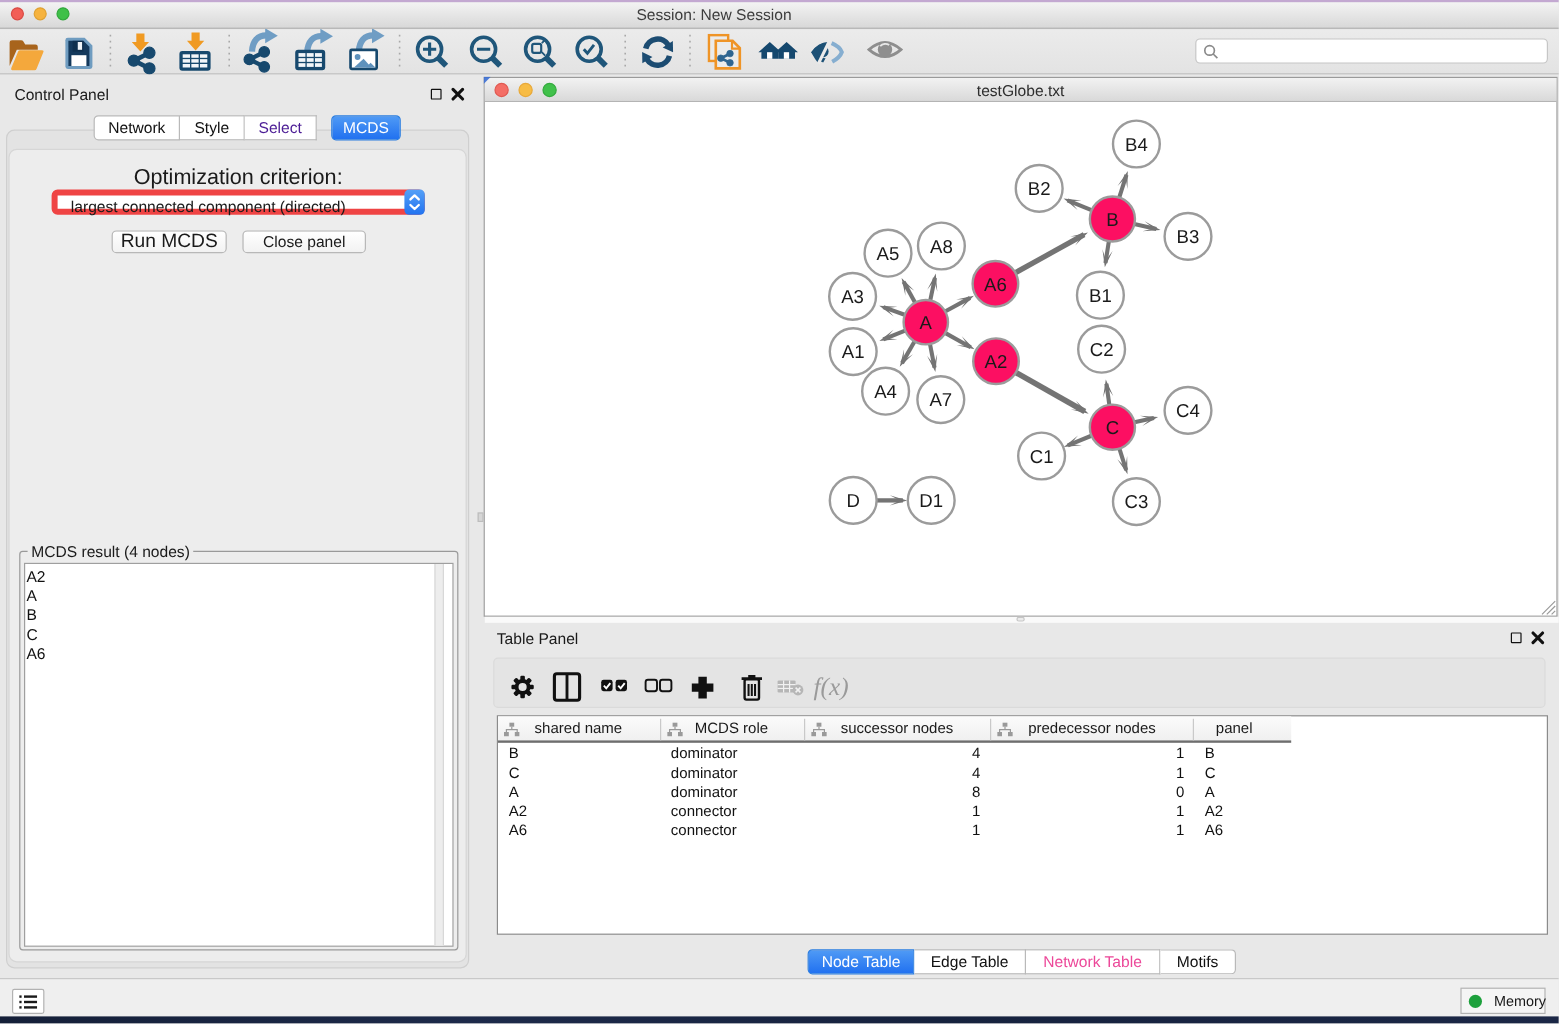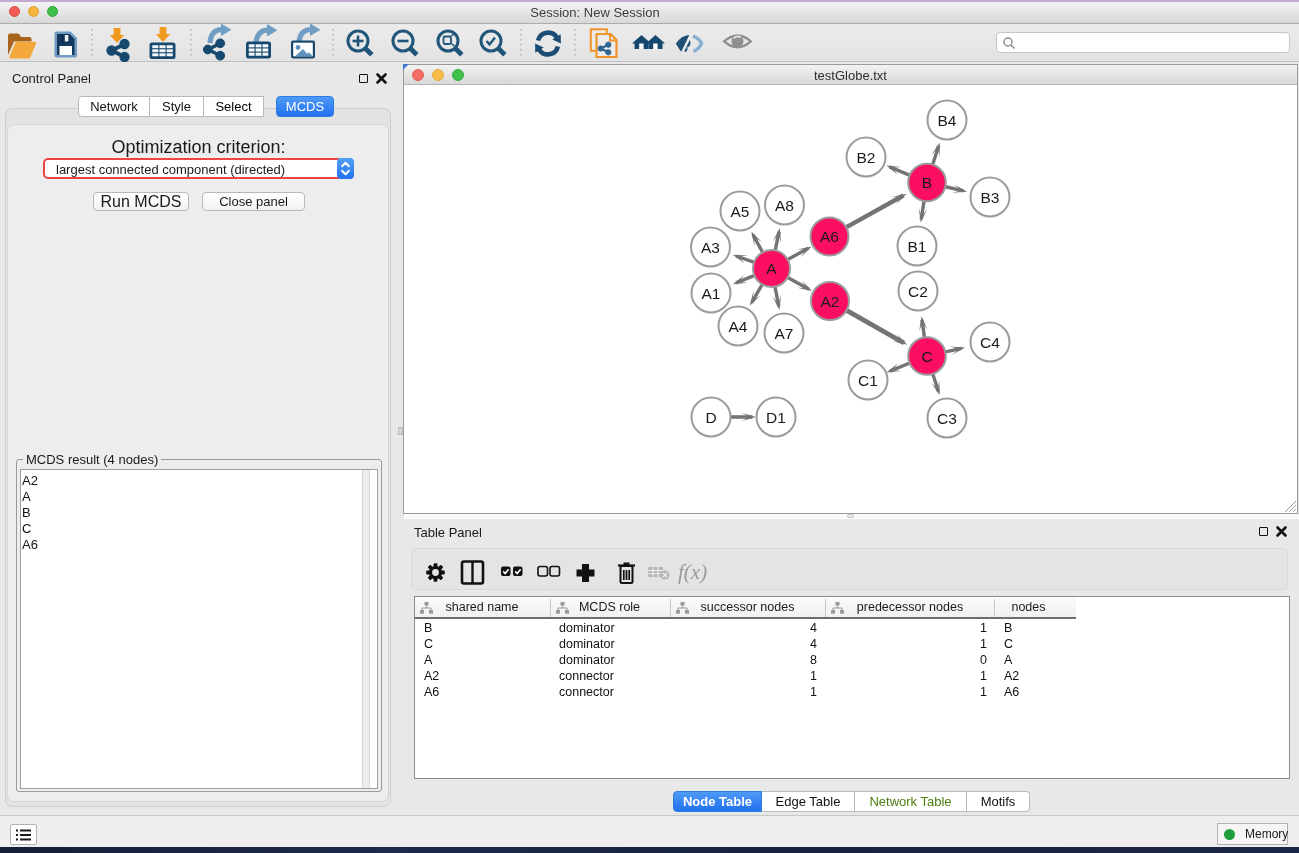--- a/index.html
+++ b/index.html
@@ -164,25 +164,25 @@
 <div class="abs" style="left:359px;top:74px;width:9px;height:9px;border:1.5px solid #111;border-radius:1px;"></div>
 <svg class="abs" style="left:375px;top:72px;" width="13" height="13" viewBox="0 0 13 13">
     <path d="M2.5 2.5 L10.5 10.5 M10.5 2.5 L2.5 10.5" stroke="#111" stroke-width="2.6" stroke-linecap="round"></path>
   </svg>
 
 <div class="abs" style="left:5px;top:108px;width:386px;height:699px;background:#e3e3e3;border:1px solid #cfcfcf;border-radius:7px;"></div>
 <div class="abs" style="left:7px;top:124px;width:382px;height:678px;background:#ededed;border:1px solid #d6d6d6;border-radius:7px;"></div>
 
 <div class="abs" style="left:78px;top:96px;width:72px;height:21px;background:#fff;border:1px solid #b9b9b9;border-radius:4px 0 0 4px;font-size:13px;color:#111;text-align:center;line-height:20px;">Network</div>
 <div class="abs" style="left:150px;top:96px;width:54px;height:21px;background:#fff;border:1px solid #b9b9b9;border-left:none;font-size:13px;color:#111;text-align:center;line-height:20px;">Style</div>
-<div class="abs" style="left:204px;top:96px;width:60px;height:21px;background:#fff;border:1px solid #b9b9b9;border-left:none;font-size:13px;color:#000000;text-align:center;line-height:20px;">Select</div>
+<div class="abs" style="left:204px;top:96px;width:60px;height:21px;background:#fff;border:1px solid #b9b9b9;border-left:none;font-size:13px;color:#4c1d95;text-align:center;line-height:20px;">Select</div>
 <div class="abs" style="left:276px;top:96px;width:58px;height:21px;background:linear-gradient(#4f9af5,#2171f0);border:1px solid #2a7de0;border-radius:4px;font-size:13px;color:#fff;text-align:center;line-height:20px;">MCDS</div>
 
 <div class="abs" style="left:0;top:137px;width:397px;text-align:center;font-size:18px;color:#1a1a1a;">Optimization criterion:</div>
-<div class="abs" style="left:43px;top:158px;width:311px;height:21px;background:#fff;border:2px solid #ef4444;border-radius:5px;font-size:13px;color:#1a1a1a;line-height:20px;padding-left:11px;">largest connected component (directed)</div>
+<div class="abs" style="left:43px;top:158px;width:311px;height:21px;background:#fff;border:5px solid #ef4444;border-radius:5px;font-size:13px;color:#1a1a1a;line-height:20px;padding-left:11px;">largest connected component (directed)</div>
 <div class="abs" style="left:337px;top:158px;width:17px;height:21px;background:linear-gradient(#54a0f7,#2273f0);border-radius:4px;"></div>
 <svg class="abs" style="left:340px;top:161px;" width="11" height="15" viewBox="0 0 11 15">
     <path d="M2 5.2 L5.5 1.8 L9 5.2" fill="none" stroke="#fff" stroke-width="1.9" stroke-linecap="round" stroke-linejoin="round"></path>
     <path d="M2 9.8 L5.5 13.2 L9 9.8" fill="none" stroke="#fff" stroke-width="1.9" stroke-linecap="round" stroke-linejoin="round"></path>
   </svg>
 <div class="abs" style="left:93px;top:192px;width:96px;height:19px;background:linear-gradient(#ffffff,#f2f2f2);border:1px solid #b8b8b8;border-radius:4px;font-size:16px;color:#1a1a1a;text-align:center;line-height:18px;">Run MCDS</div>
 <div class="abs" style="left:202px;top:192px;width:103px;height:19px;background:linear-gradient(#ffffff,#f2f2f2);border:1px solid #b8b8b8;border-radius:4px;font-size:13px;color:#1a1a1a;text-align:center;line-height:18px;">Close panel</div>
 
 <div class="abs" style="left:16px;top:459px;width:366px;height:333px;border:1px solid #9a9a9a;border-radius:3px;"></div>
 <div class="abs" style="left:23px;top:452px;background:#ededed;padding:0 3px;font-size:13px;color:#1a1a1a;">MCDS result (4 nodes)</div>
@@ -373,21 +373,21 @@
 <svg class="abs" style="left:831px;top:602px;" width="13" height="12" viewBox="0 0 13 12">
     <g fill="#9a9a9a">
       <rect x="4.5" y="0" width="4" height="3.6"></rect>
       <rect x="0" y="8" width="4" height="3.6"></rect>
       <rect x="9" y="8" width="4" height="3.6"></rect>
     </g>
     <path d="M6.5 3.6 L6.5 6 M2 8 L2 6 L11 6 L11 8" stroke="#9a9a9a" fill="none" stroke-width="1"></path>
   </svg>
 <div class="abs" style="left:825px;top:600px;width:170px;text-align:center;font-size:12.5px;color:#1a1a1a;">predecessor nodes</div>
 <div class="abs" style="left:994px;top:599px;width:1px;height:18px;background:#c9c9c9;"></div>
-<div class="abs" style="left:986px;top:600px;width:85px;text-align:center;font-size:12.5px;color:#1a1a1a;">nodes</div>
+<div class="abs" style="left:986px;top:600px;width:85px;text-align:center;font-size:12.5px;color:#1a1a1a;">panel</div>
 <div class="abs" style="left:424px;top:621px;font-size:12.5px;color:#111;">B</div>
 <div class="abs" style="left:559px;top:621px;font-size:12.5px;color:#111;">dominator</div>
 <div class="abs" style="left:700px;top:621px;width:117px;text-align:right;font-size:12.5px;color:#111;">4</div>
 <div class="abs" style="left:860px;top:621px;width:127px;text-align:right;font-size:12.5px;color:#111;">1</div>
 <div class="abs" style="left:1004px;top:621px;font-size:12.5px;color:#111;">B</div>
 <div class="abs" style="left:424px;top:637px;font-size:12.5px;color:#111;">C</div>
 <div class="abs" style="left:559px;top:637px;font-size:12.5px;color:#111;">dominator</div>
 <div class="abs" style="left:700px;top:637px;width:117px;text-align:right;font-size:12.5px;color:#111;">4</div>
 <div class="abs" style="left:860px;top:637px;width:127px;text-align:right;font-size:12.5px;color:#111;">1</div>
 <div class="abs" style="left:1004px;top:637px;font-size:12.5px;color:#111;">C</div>
@@ -400,23 +400,23 @@
 <div class="abs" style="left:559px;top:669px;font-size:12.5px;color:#111;">connector</div>
 <div class="abs" style="left:700px;top:669px;width:117px;text-align:right;font-size:12.5px;color:#111;">1</div>
 <div class="abs" style="left:860px;top:669px;width:127px;text-align:right;font-size:12.5px;color:#111;">1</div>
 <div class="abs" style="left:1004px;top:669px;font-size:12.5px;color:#111;">A2</div>
 <div class="abs" style="left:424px;top:685px;font-size:12.5px;color:#111;">A6</div>
 <div class="abs" style="left:559px;top:685px;font-size:12.5px;color:#111;">connector</div>
 <div class="abs" style="left:700px;top:685px;width:117px;text-align:right;font-size:12.5px;color:#111;">1</div>
 <div class="abs" style="left:860px;top:685px;width:127px;text-align:right;font-size:12.5px;color:#111;">1</div>
 <div class="abs" style="left:1004px;top:685px;font-size:12.5px;color:#111;">A6</div>
 
-<div class="abs" style="left:673px;top:791px;width:89px;height:21px;background:linear-gradient(#4f9af5,#2171f0);border:1px solid #2a7de0;border-radius:4px 0 0 4px;font-size:13px;color:#fff;text-align:center;line-height:20px;font-weight:bold;">Node Table</div>
+<div class="abs" style="left:673px;top:791px;width:89px;height:21px;background:linear-gradient(#4f9af5,#2171f0);border:1px solid #2a7de0;border-radius:4px 0 0 4px;font-size:13px;color:#fff;text-align:center;line-height:20px;">Node Table</div>
 <div class="abs" style="left:762px;top:791px;width:93px;height:21px;background:#fff;border:1px solid #b9b9b9;border-left:none;font-size:13px;color:#111;text-align:center;line-height:20px;">Edge Table</div>
-<div class="abs" style="left:855px;top:791px;width:112px;height:21px;background:#fff;border:1px solid #b9b9b9;border-left:none;font-size:13px;color:#4d7c0f;text-align:center;line-height:20px;">Network Table</div>
+<div class="abs" style="left:855px;top:791px;width:112px;height:21px;background:#fff;border:1px solid #b9b9b9;border-left:none;font-size:13px;color:#ec4899;text-align:center;line-height:20px;">Network Table</div>
 <div class="abs" style="left:967px;top:791px;width:63px;height:21px;background:#fff;border:1px solid #b9b9b9;border-left:none;border-radius:0 4px 4px 0;font-size:13px;color:#111;text-align:center;line-height:20px;">Motifs</div>
 
 <div class="abs" style="left:0;top:815px;width:1299px;height:32px;background:#efefef;border-top:1px solid #c8c8c8;"></div>
 <div class="abs" style="left:10px;top:824px;width:27px;height:21px;background:#fff;border:1px solid #b2b2b2;border-radius:2px;"></div>
 <svg class="abs" style="left:16px;top:829px;" width="15" height="12" viewBox="0 0 15 12">
     <g fill="#1a1a1a">
       <rect x="0" y="0.5" width="2" height="2"></rect>
       <rect x="4" y="0.5" width="11" height="2"></rect>
       <rect x="0" y="5" width="2" height="2"></rect>
       <rect x="4" y="5" width="11" height="2"></rect>

